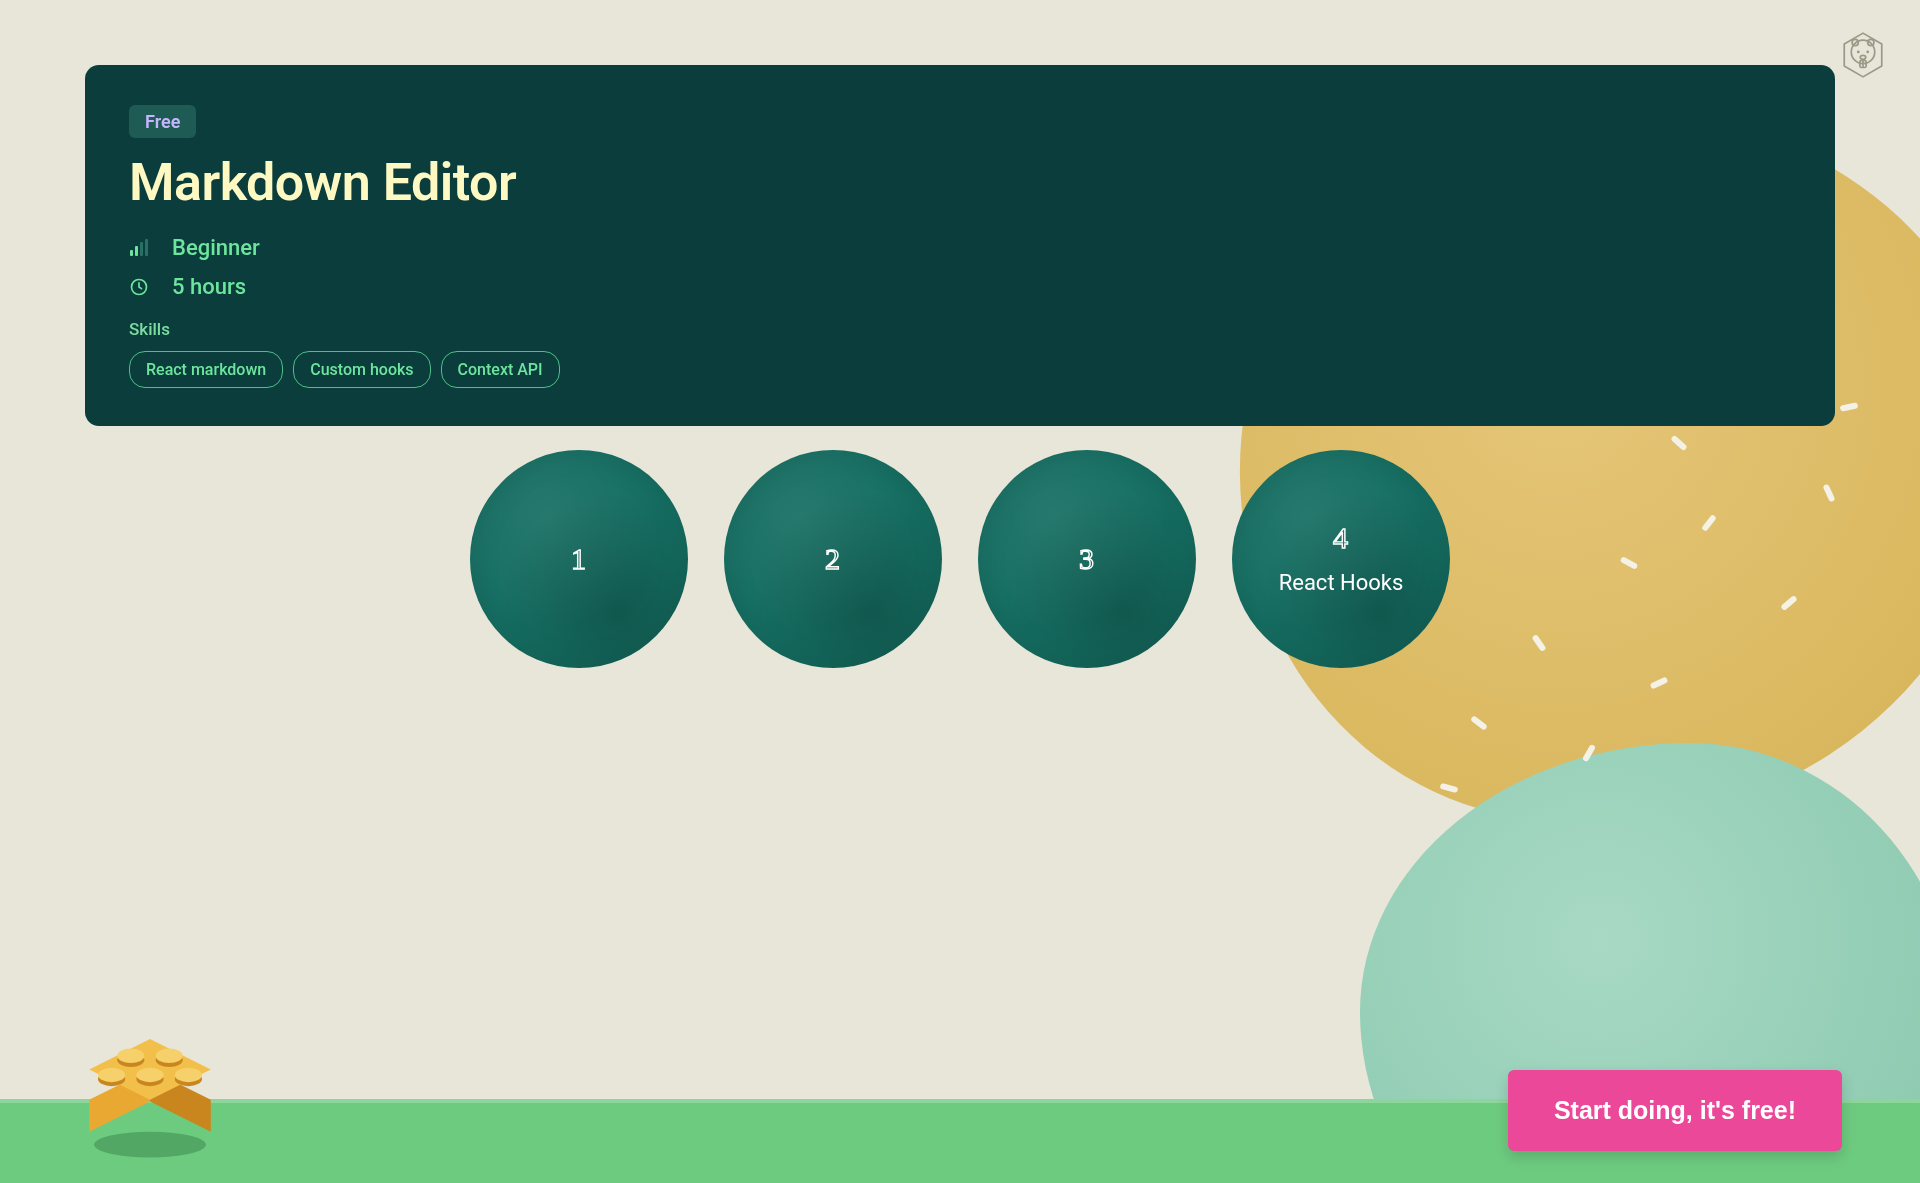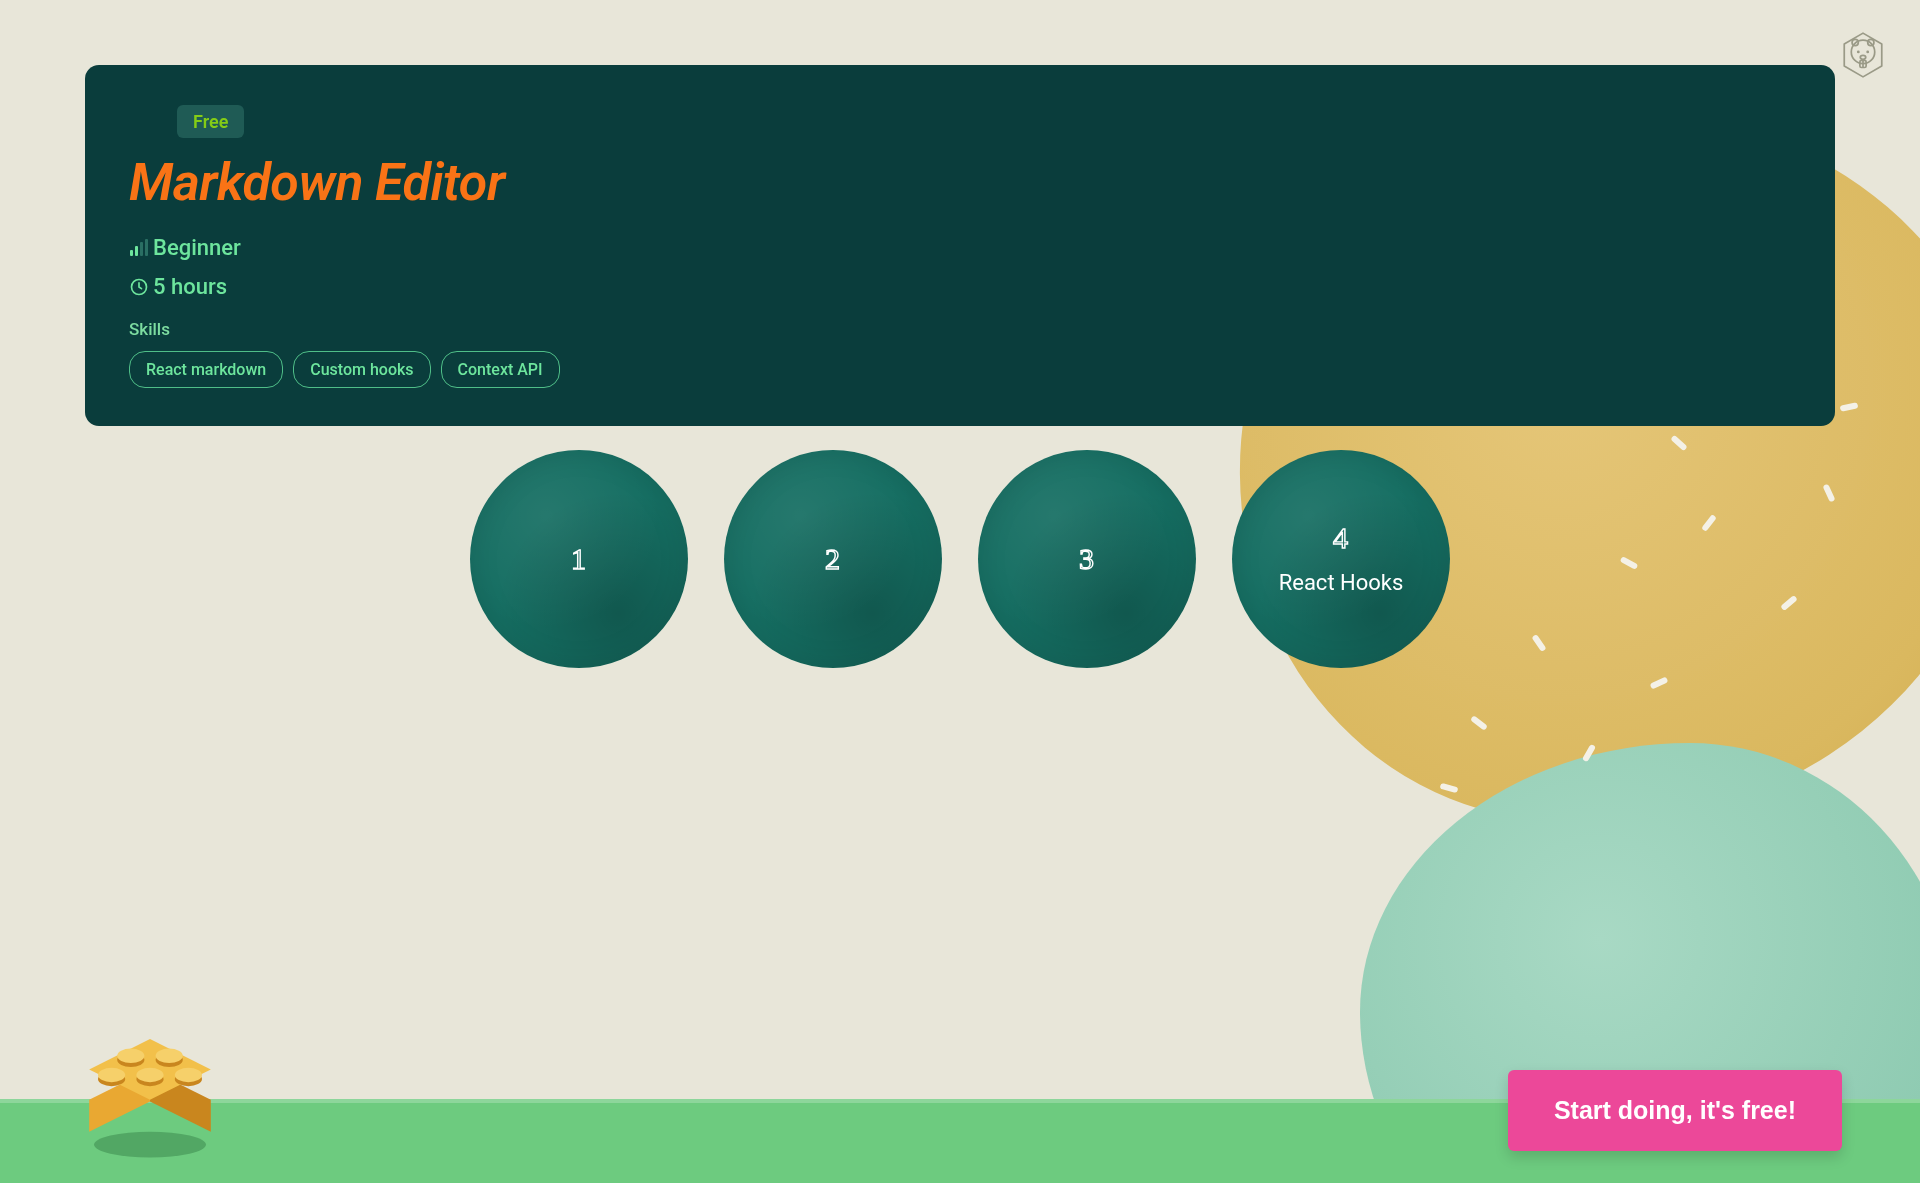--- a/index.html
+++ b/index.html
@@ -70,41 +70,39 @@
     left: 85px;
     right: 85px;
     background: #0A3D3C;
     border-radius: 14px;
     padding: 40px 44px 38px;
     z-index: 10;
   }
   .badge {
     display: inline-block;
     background: #1F5B55;
-    color: #84cc16;
+    color: #c4b5fd;
     font-size: 18px;
     font-weight: 600;
     padding: 6px 16px;
     border-radius: 6px;
     margin-bottom: 14px;
-    margin-left: 48px;
   }
   .title {
-    color: #f97316;
+    color: #fef9c3;
     font-size: 52px;
     font-weight: 600;
     letter-spacing: -0.5px;
     margin-bottom: 22px;
-    font-style: italic;
   }
   .meta { display: flex; flex-direction: column; gap: 14px; margin-bottom: 20px; }
   .meta-row {
     display: flex;
     align-items: center;
-    gap: 4px;
+    gap: 23px;
     color: #6DE59D;
     font-size: 22px;
     font-weight: 500;
   }
   .meta-row svg { flex: 0 0 auto; }
   .skills-label { color: #7DDCA0; font-size: 17px; font-weight: 500; margin-bottom: 12px; }
   .skill-chips { display: flex; gap: 10px; flex-wrap: wrap; }
   .chip {
     border: 1.5px solid #4FBE88;
     color: #6DE59D;

